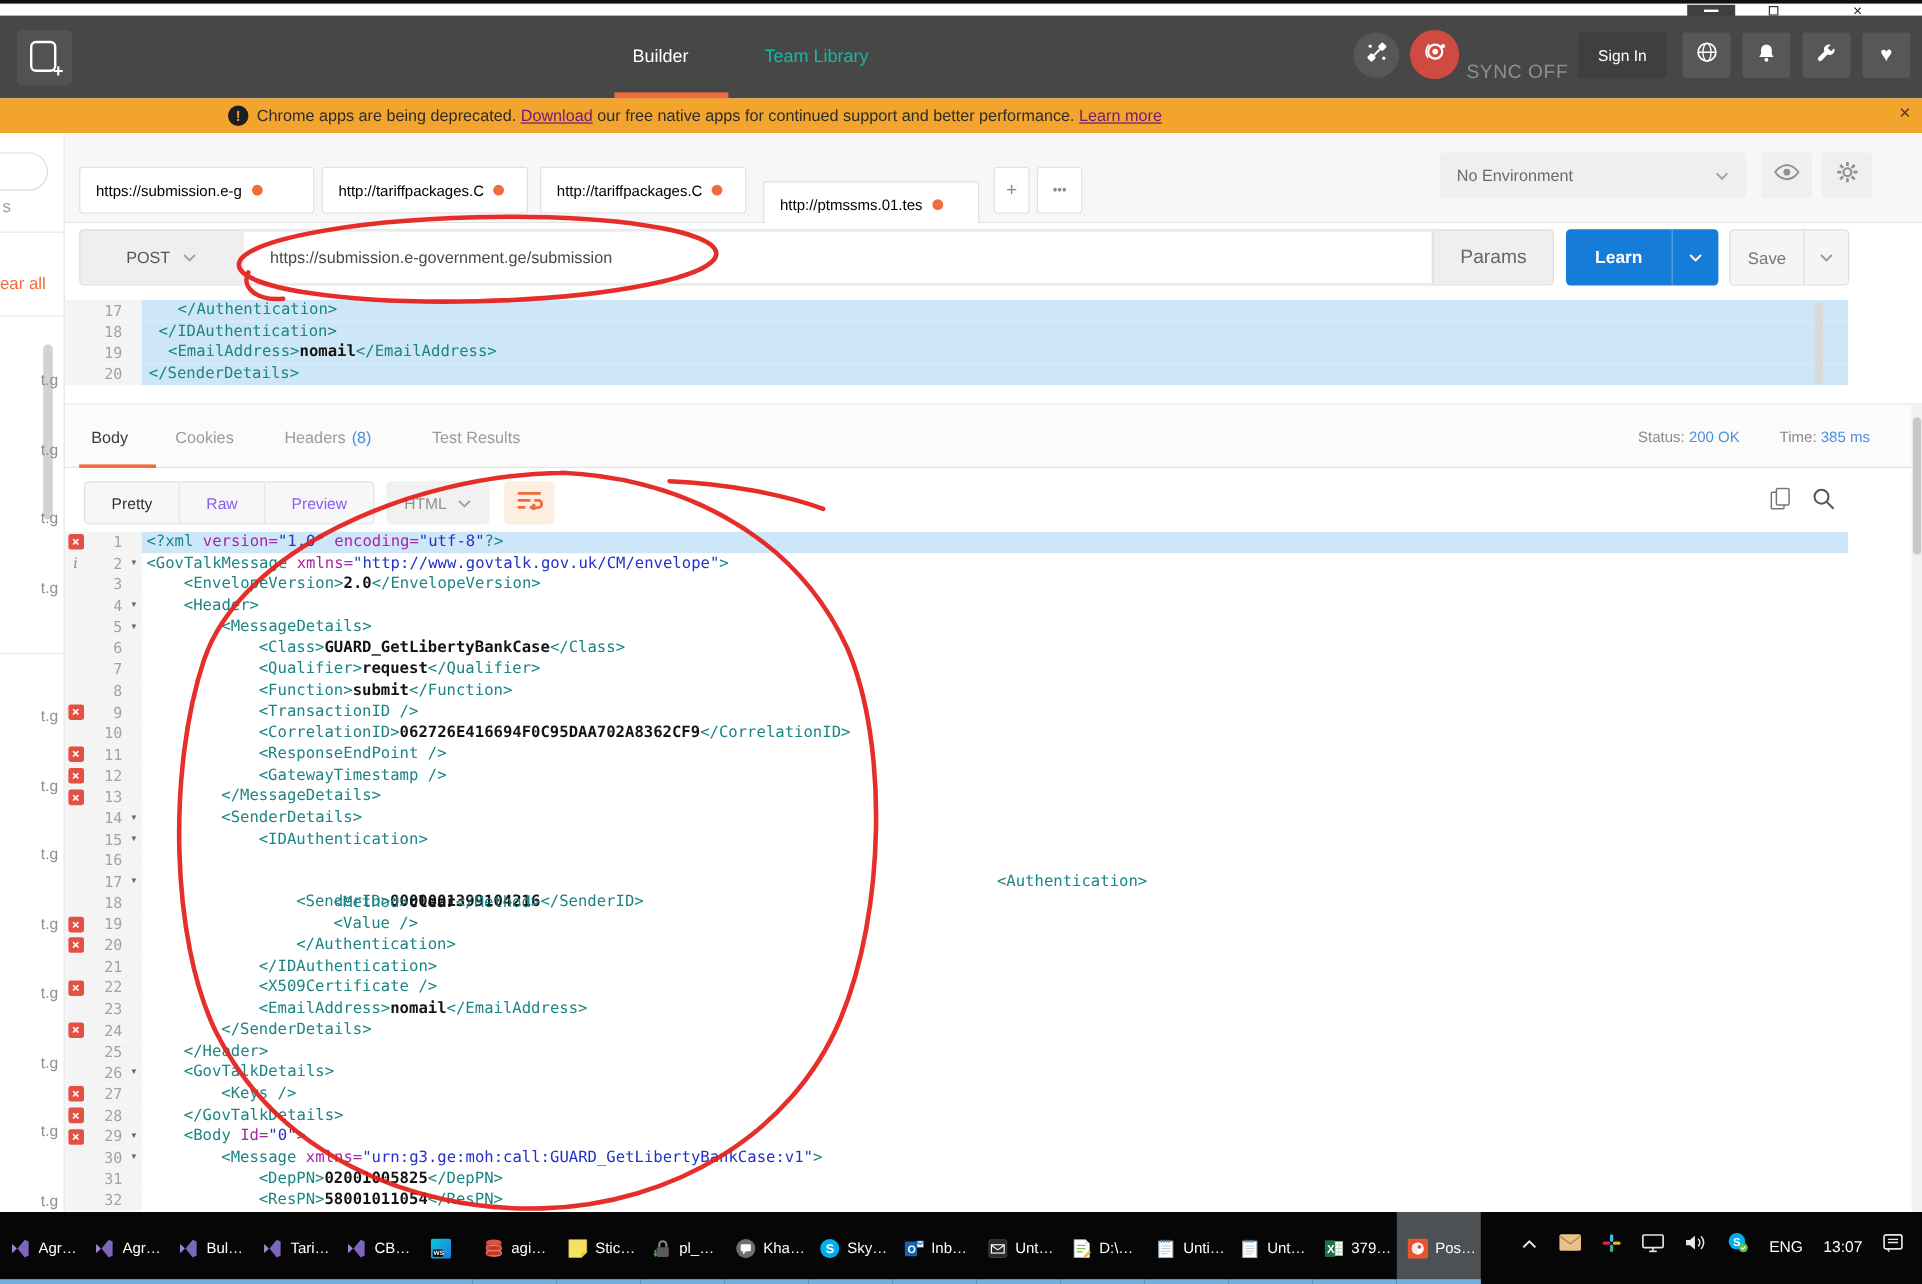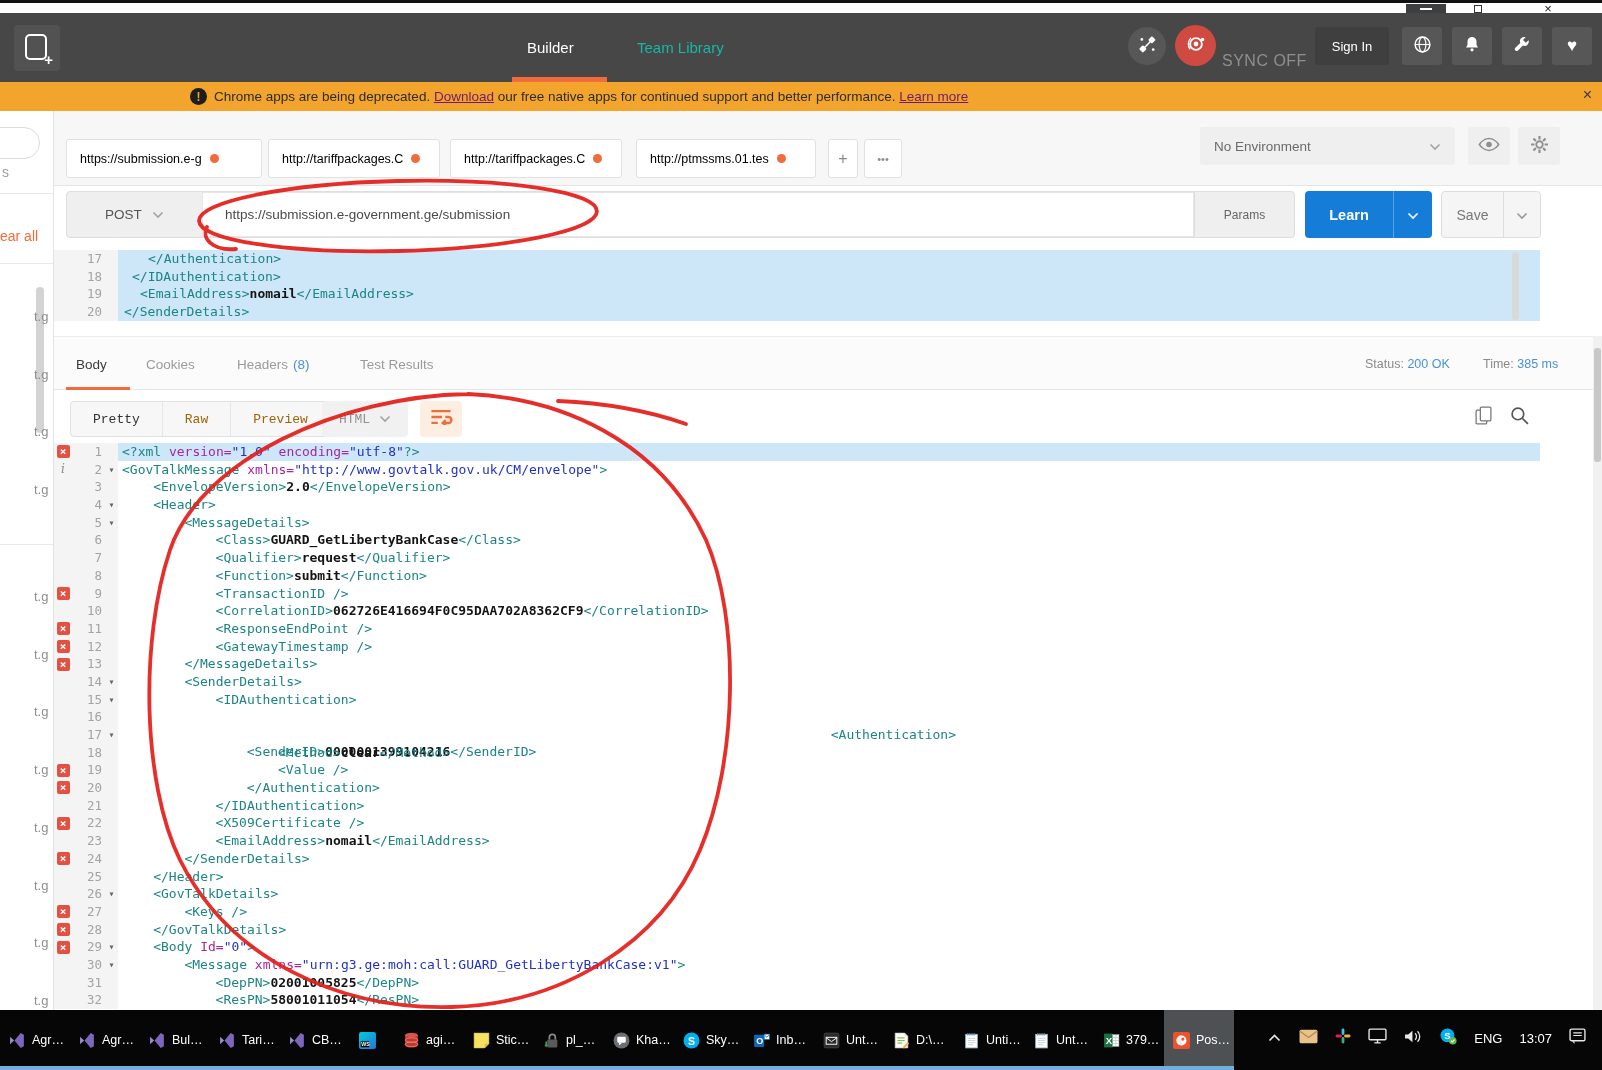--- a/index.html
+++ b/index.html
@@ -59,21 +59,21 @@
   .env-select { position:absolute; left:1146px; top:16px; width:255px; height:38px; background:#efefef; border-radius:3px; display:flex; align-items:center; font-size:13.5px; color:#6a6a6a; padding:0 14px; justify-content:space-between; }
   .env-eye { position:absolute; left:1414px; top:16px; width:42px; height:38px; background:#efefef; border-radius:3px; display:flex; align-items:center; justify-content:center; }
   .env-gear { position:absolute; left:1464px; top:16px; width:42px; height:38px; background:#efefef; border-radius:3px; display:flex; align-items:center; justify-content:center; }
   .chev { color:#a2a2a2; }
 
   
   .urlrow { left:54px; top:186px; width:1548px; height:60px; background:#fff; }
   .url-box { position:absolute; left:12px; top:5px; width:1229px; height:47px; background:#efefef; border:1px solid #dedede; border-radius:4px; display:flex; }
   .method { width:135px; display:flex; align-items:center; justify-content:center; gap:10px; font-size:13.5px; color:#555; }
   .url-input { flex:1; background:#fff; border:1px solid #e6e6e6; display:flex; align-items:center; padding:0 22px; font-size:13.5px; color:#4a4a4a; }
-  .params { width:100px; display:flex; align-items:center; justify-content:center; font-size:12px; color:#666; }
+  .params { width:100px; display:flex; align-items:center; justify-content:center; font-size:16px; color:#666; }
   .send-btn { position:absolute; left:1251px; top:5px; width:127px; height:47px; background:#157cd8; border-radius:4px; display:flex; }
   .send-main { width:88px; display:flex; align-items:center; justify-content:center; color:#fff; font-size:14.5px; font-weight:bold; }
   .send-arrow { width:39px; border-left:1px solid rgba(255,255,255,.3); display:flex; align-items:center; justify-content:center; color:#fff; }
   .save-btn { position:absolute; left:1387px; top:5px; width:100px; height:47px; background:#f5f5f5; border:1px solid #ddd; border-radius:4px; display:flex; }
   .save-main { width:61px; display:flex; align-items:center; justify-content:center; color:#777; font-size:14px; }
   .save-arrow { width:37px; border-left:1px solid #ddd; display:flex; align-items:center; justify-content:center; color:#999; }
 
   
   .code-row { display:flex; height:17.7px; font-family:"DejaVu Sans Mono", monospace; font-size:13px; line-height:17.7px; }
   .gutter { width:64px; flex:0 0 auto; display:flex; align-items:center; background:#f4f4f4; }
@@ -96,23 +96,23 @@
   .resp-hdr { left:54px; top:336px; width:1548px; height:54px; background:#fbfbfb; border-top:1px solid #ececec; border-bottom:1px solid #e6e6e6; }
   .resp-tab { position:absolute; top:0; height:54px; display:flex; align-items:center; font-size:13.5px; color:#9b9b9b; gap:5px; }
   .resp-tab.active { color:#3a3a3a; }
   .resp-count { color:#4a90d9; }
   .resp-underline { position:absolute; left:12px; top:50px; width:64px; height:4px; background:#f26b3a; }
   .meta { position:absolute; top:0; height:54px; display:flex; align-items:center; font-size:12.5px; }
   .meta .lbl { color:#8a8a8a; }
   .meta .val { color:#4a90d9; }
 
   
-  .viewrow { left:54px; top:390px; width:1548px; height:53px; background:#fff;font-family:Liberation Mono, monospace; }
+  .viewrow { left:54px; top:390px; width:1548px; height:53px; background:#fff; }
   .view-group { position:absolute; left:16px; top:11px; height:36px; display:flex; background:#f7f7f7; border:1px solid #e1e1e1; border-radius:4px; overflow:hidden; }
-  .view-btn { padding:0 22px; display:flex; align-items:center; font-size:13px; color:#a16207; border-right:1px solid #e6e6e6; }
+  .view-btn { padding:0 22px; display:flex; align-items:center; font-size:13px; color:#8b5cf6; border-right:1px solid #e6e6e6; }
   .view-btn:last-child { border-right:none; }
   .view-btn.active { color:#333; }
   .fmt-select { position:absolute; left:268px; top:11px; width:86px; height:36px; background:#f1f1f1; border-radius:4px; display:flex; align-items:center; justify-content:center; gap:9px; font-size:13px; color:#919191; }
   .wrap-btn { position:absolute; left:366px; top:11px; width:42px; height:36px; background:#fdeee2; border-radius:4px; display:flex; align-items:center; justify-content:center; }
   .copy-btn { position:absolute; left:1416px; top:14px; width:26px; height:28px; display:flex; align-items:center; justify-content:center; }
   .find-btn { position:absolute; left:1452px; top:14px; width:26px; height:28px; display:flex; align-items:center; justify-content:center; }
 
   
   .resp-code { left:54px; top:443px; width:1486px; height:567px; overflow:hidden; background:#fff; }
 
@@ -252,21 +252,21 @@
           <span class="tab-dot"></span>
         </div>
         <div class="req-tab" style="left: 214px; width: 172px;">
           <span class="req-tab-label">http://tariffpackages.C</span>
           <span class="tab-dot"></span>
         </div>
         <div class="req-tab" style="left: 396px; width: 172px;">
           <span class="req-tab-label">http://tariffpackages.C</span>
           <span class="tab-dot"></span>
         </div>
-        <div class="req-tab" style="left: 582px; width: 180px;">
+        <div class="req-tab" style="left: 582px; width: 180px; margin-top: 12px;">
           <span class="req-tab-label">http://ptmssms.01.tes</span>
           <span class="tab-dot"></span>
         </div>
       </div>
     <div class="tab-sq" style="left:774px;width:30px">+</div>
     <div class="tab-sq" style="left:810px;width:38px;font-size:11px">•••</div>
     <div class="env-select">
       <span>No Environment</span>
       <span class="chev"><svg width="12" height="8" viewBox="0 0 12 8">
             <path d="M1.5 1.5 6 6l4.5-4.5" fill="none" stroke="currentColor" stroke-width="1.6"></path>

